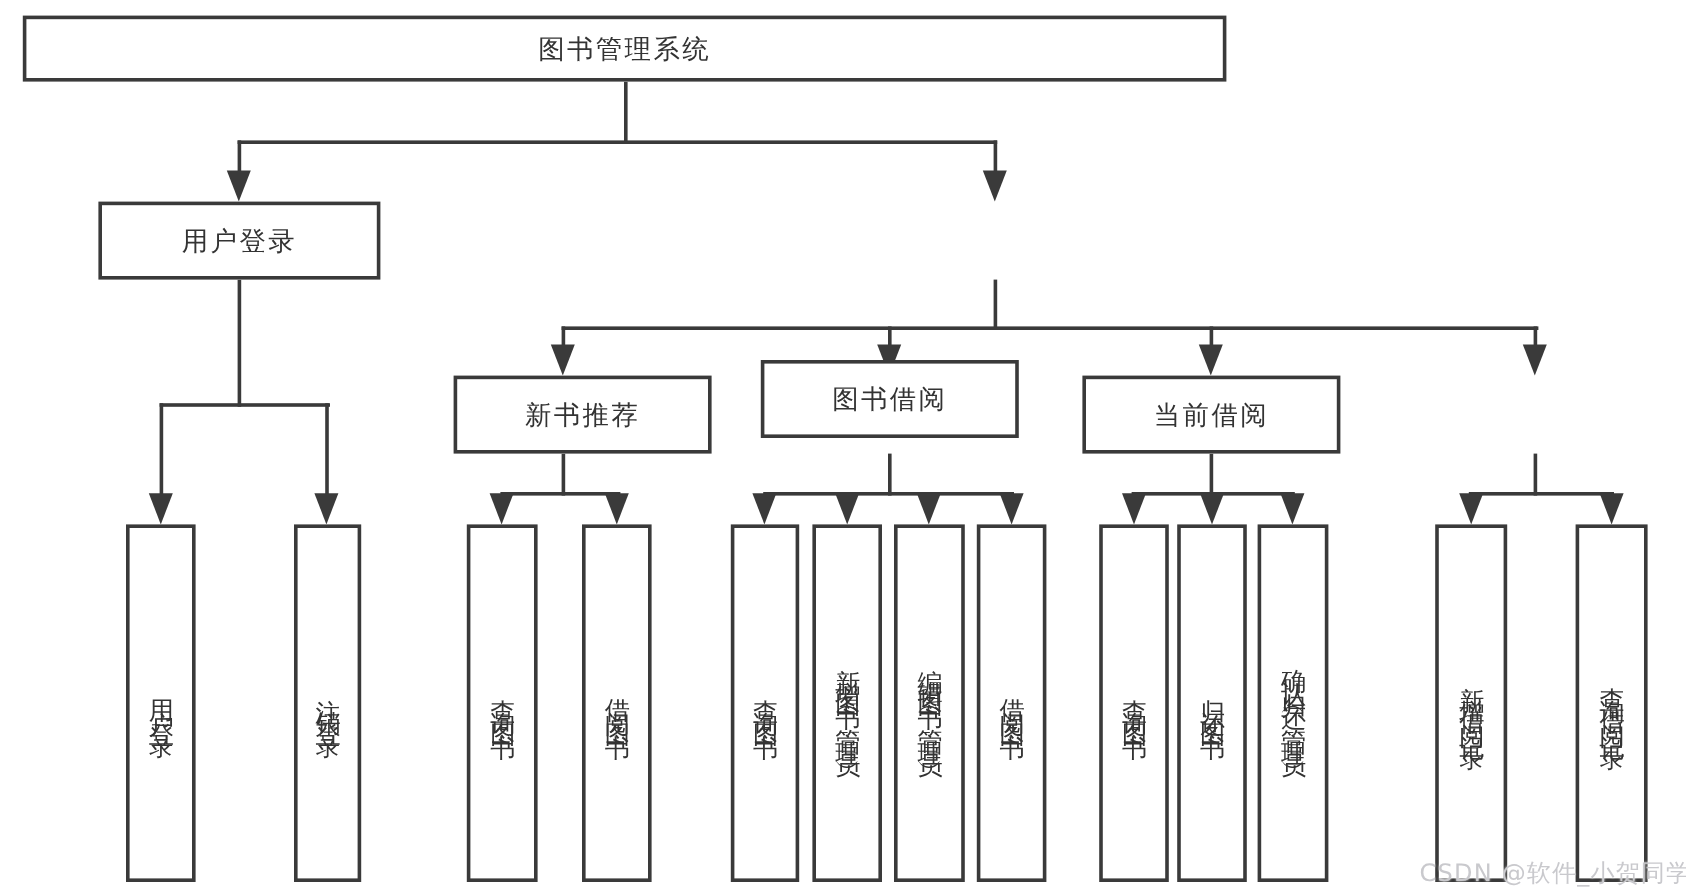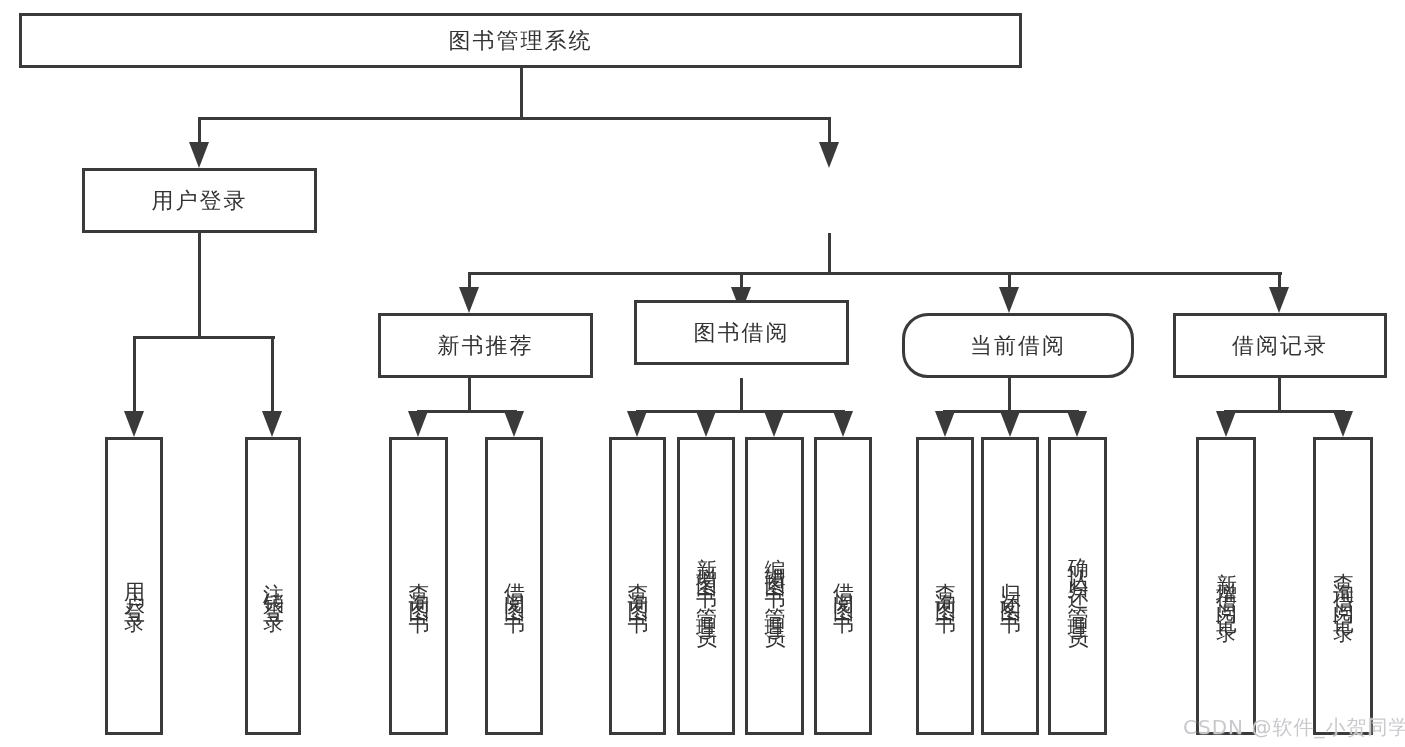--- a/index.html
+++ b/index.html
@@ -127,25 +127,22 @@
   <div class="box hbox" style="left:82px;top:168px;width:235px;">
     <span class="hlabel">用户登录</span>
   </div>
 
   <div class="box hbox" style="left:362px;top:313px;width:215px;margin-left:16px;">
     <span class="hlabel">新书推荐</span>
   </div>
   <div class="box hbox" style="left:634px;top:300px;width:215px;">
     <span class="hlabel">图书借阅</span>
   </div>
-  <div class="box hbox" style="left:902px;top:313px;width:232px;border-radius:26px;">
+  <div class="box hbox" style="left:902px;top:313px;width:215px;">
     <span class="hlabel">当前借阅</span>
-  </div>
-  <div class="box hbox" style="left:1173px;top:313px;width:214px;">
-    <span class="hlabel">借阅记录</span>
   </div>
 
   <div class="box vbox" style="left:105px;width:58px;">
     <span class="vlabel">用户登录</span>
   </div>
   <div class="box vbox" style="left:245px;width:56px;">
     <span class="vlabel">注销登录</span>
   </div>
 
   <div class="box vbox" style="left:389px;width:59px;">

